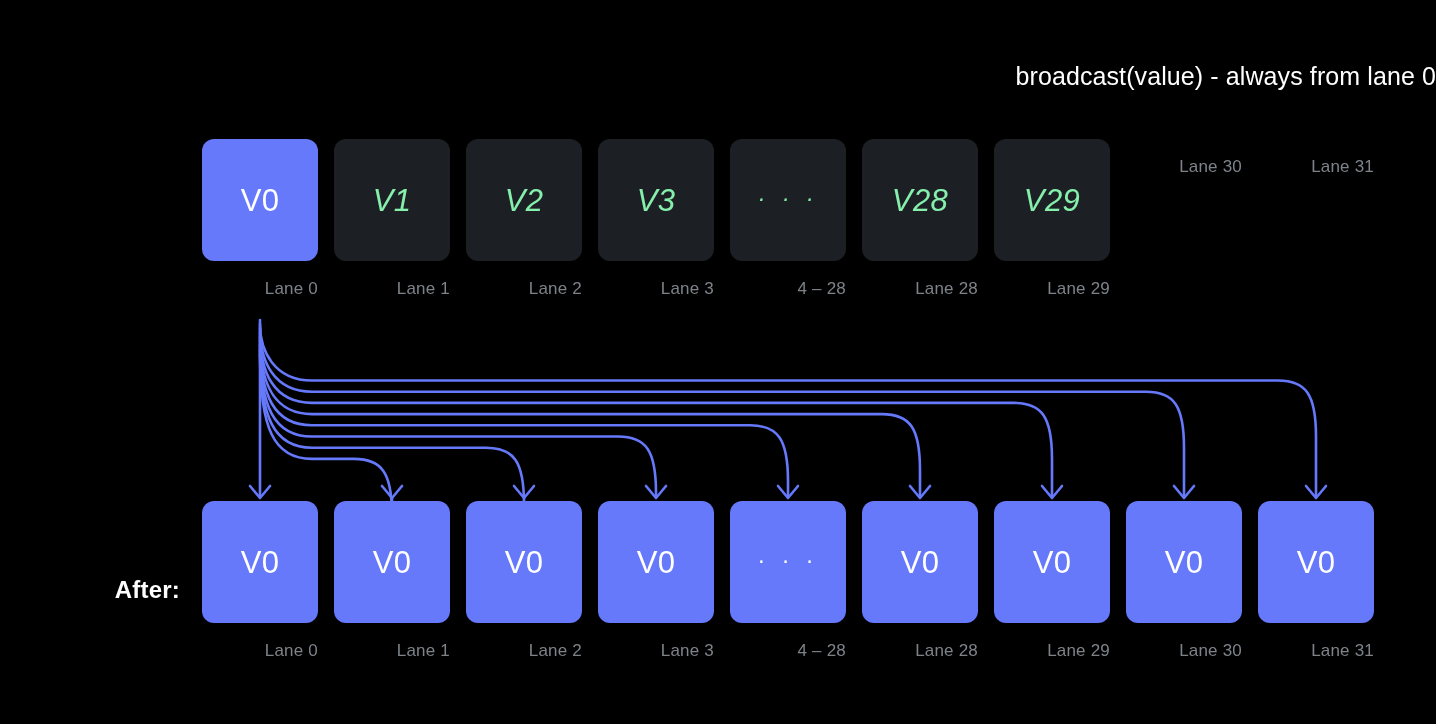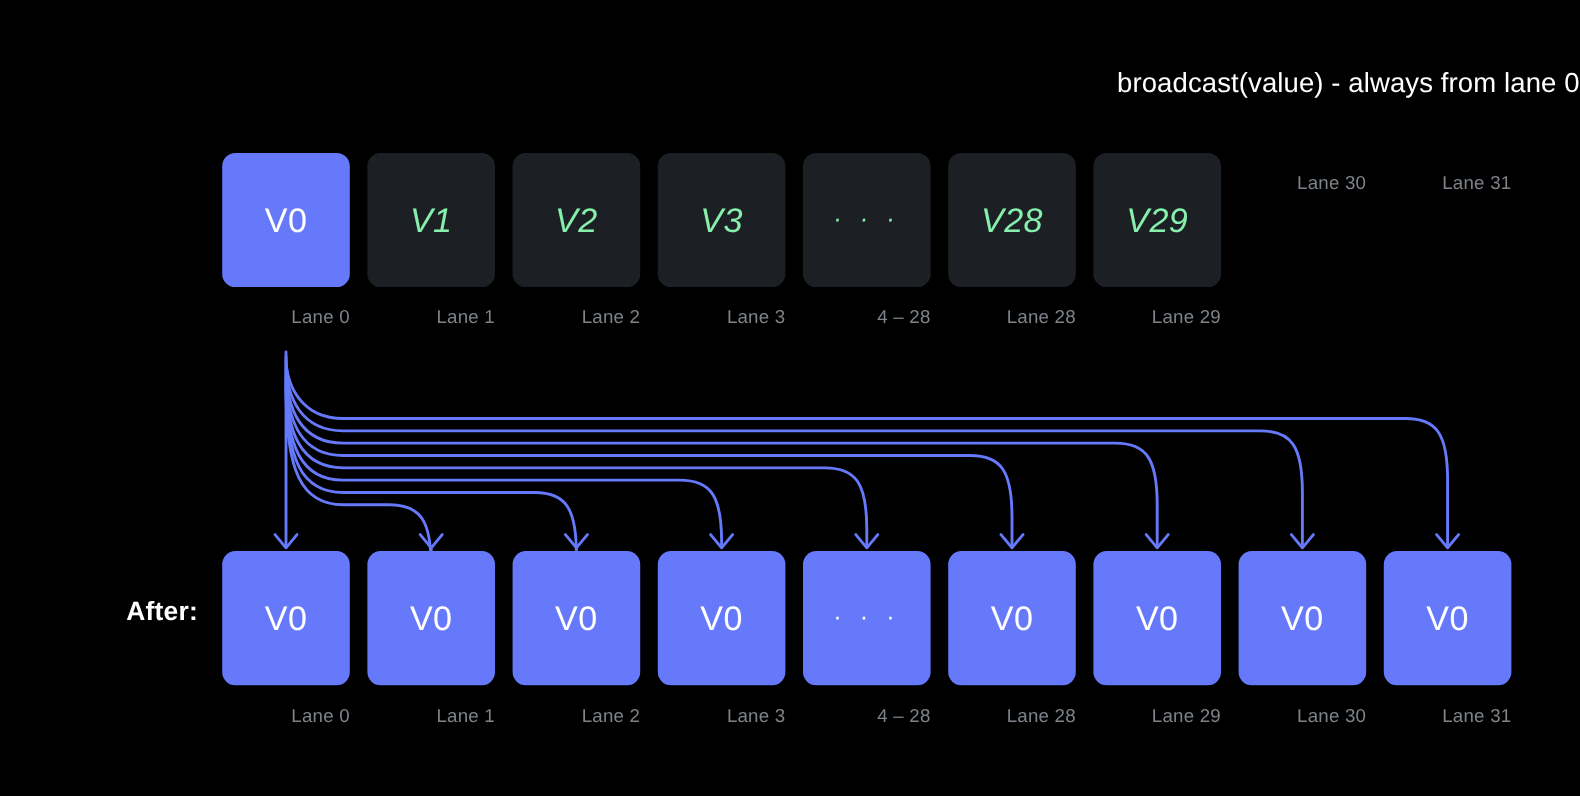--- a/index.html
+++ b/index.html
@@ -37,21 +37,21 @@
   .row-label {
     position: absolute;
     width: 160px;
     text-align: right;
     color: #ffffff;
     font-size: 24px;
     font-weight: 700;
     letter-spacing: 0.2px;
   }
   #label-before { left: 20px; top: 187px; }
-  #label-after  { left: 20px; top: 543px; }
+  #label-after  { left: 20px; top: 576px; }
 
   .lane-row {
     position: absolute;
     left: 202px;
     top: 0;
     width: 1190px;
     height: 0;
   }
   .lane-cell {
     position: absolute;

